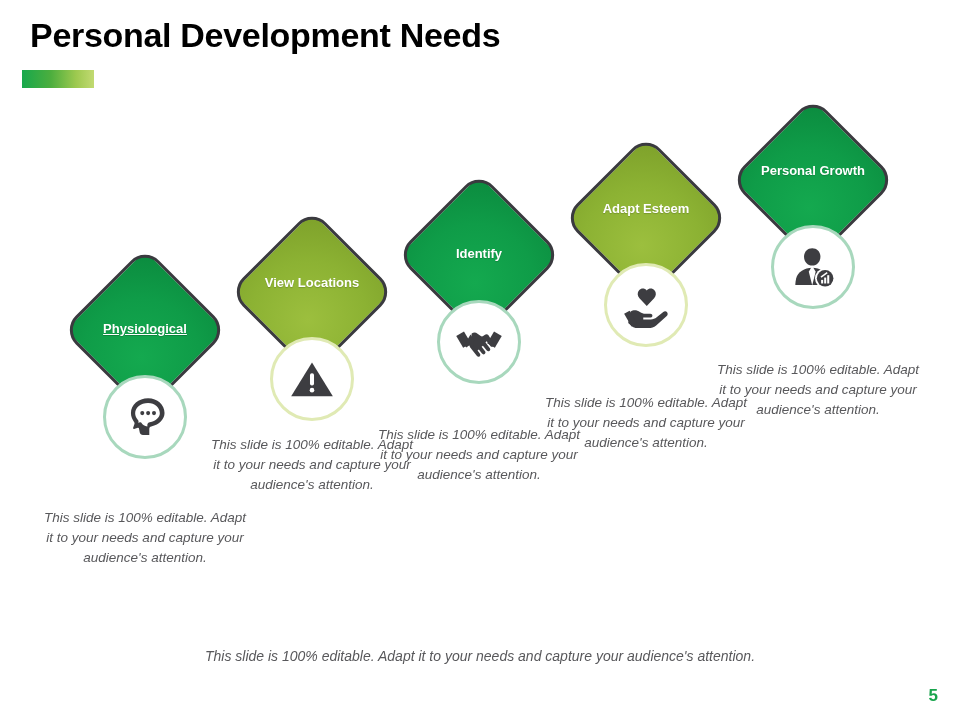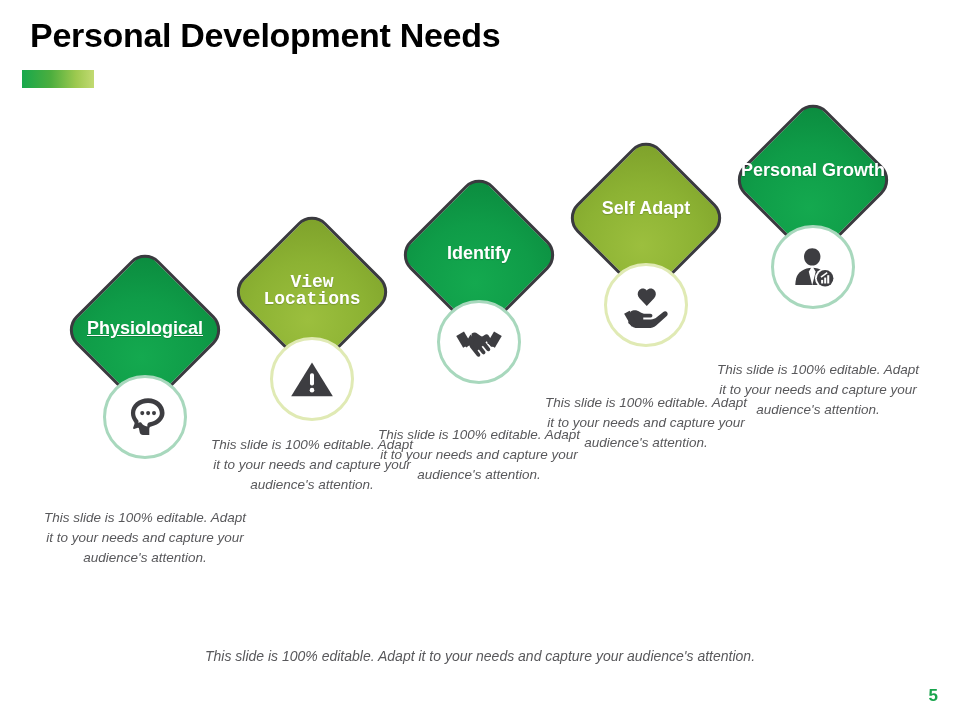--- a/index.html
+++ b/index.html
@@ -69,21 +69,21 @@
   .diamond.olive {
     background: radial-gradient(circle at 65% 70%, #9cbf3e 0%, #8cb233 55%, #7da02a 100%);
   }
 
   .diamond-label {
     position: absolute;
     left: -75px;
     width: 150px;
     text-align: center;
     color: #ffffff;
-    font-size: 18px;
+    font-size: 13px;
     font-weight: bold;
     line-height: 17px;
     pointer-events: none;
     text-shadow: 0 1px 1px rgba(0,0,0,0.18);
   }
 
   
   .icon-bubble {
     position: absolute;
     width: 84px;
@@ -153,21 +153,21 @@
           <circle fill="#3d3d41" cx="36" cy="27" r="2.6"></circle>
           <circle fill="#3d3d41" cx="43.5" cy="27" r="2.6"></circle>
         </svg>
       </span>
     </div>
     <div class="desc-block" style="left:-105px; top:178px;">This slide is 100% editable. Adapt it to your needs and capture your audience's attention.</div>
   </div>
 
   <div class="step-node" style="left:312px; top:292px;">
     <div class="diamond olive"></div>
-    <div class="diamond-label" style="top:-18px;font-family:Liberation Mono, monospace;">View Locations</div>
+    <div class="diamond-label" style="top:-18px;">View Locations</div>
     <div class="icon-bubble ring-olive" style="top:45px;">
       <span>
         <svg width="46" height="46" viewBox="0 0 64 64" aria-hidden="true">
           <path fill="#3d3d41" d="M32 9 L61 56 L3 56 Z"></path>
           <rect fill="#ffffff" x="29.2" y="24" width="5.6" height="17" rx="2.6"></rect>
           <circle fill="#ffffff" cx="32" cy="47.5" r="3.2"></circle>
         </svg>
       </span>
     </div>
     <div class="desc-block" style="left:-105px; top:143px;">This slide is 100% editable. Adapt it to your needs and capture your audience's attention.</div>
@@ -186,21 +186,21 @@
             <path d="M21.5 22.8 14.9 34c-.8 1.4-.5 2.8.7 3.8l1.4 1.1c.5-1 1.3-1.8 2.4-2.3 1.8-.8 3.8-.3 5 1.2l1.5-1c-1.6-2.2-1.5-4.8.4-6.7Z"></path>
           </g>
         </svg>
       </span>
     </div>
     <div class="desc-block" style="left:-105px; top:170px;">This slide is 100% editable. Adapt it to your needs and capture your audience's attention.</div>
   </div>
 
   <div class="step-node" style="left:646px; top:218px;">
     <div class="diamond olive"></div>
-    <div class="diamond-label" style="top:-18px;">Self Adapt</div>
+    <div class="diamond-label" style="top:-18px;">Adapt Esteem</div>
     <div class="icon-bubble ring-olive" style="top:45px;">
       <span>
         <svg width="50" height="50" viewBox="0 0 64 64" aria-hidden="true">
           <g fill="#3d3d41">
             <path d="M33 13.5c2.6-3.2 7.2-3.3 9.8-.4 2.6 2.8 2.4 7.2-.4 10.2l-9.4 9.9-9.4-9.9c-2.8-3-3-7.4-.4-10.2 2.6-2.9 7.2-2.8 9.8.4z"></path>
             <path d="M12 40.5c4.6-2.8 8.6-1.8 12.2.5 2.3 1.5 4.4 2.3 7 2.3h6.3c1.5 0 2.7 1 2.7 2.3 0 1.3-1.2 2.3-2.7 2.3h-9v2.6h9.6c3 0 5.4-1 7.6-2.8l8.4-6.8c1.7-1.3 4-1 5.1.7 1 1.6.6 3.7-1 4.9L45 58.2c-3 2.3-6 3.3-9.8 3.3H20.6c-2.8 0-5-.9-7-2.6l-4.4-3.8z"></path>
             <path d="M4 43.3 11 39.2 20.5 55.5 13.4 59.6 Z"></path>
           </g>
         </svg>
       </span>

